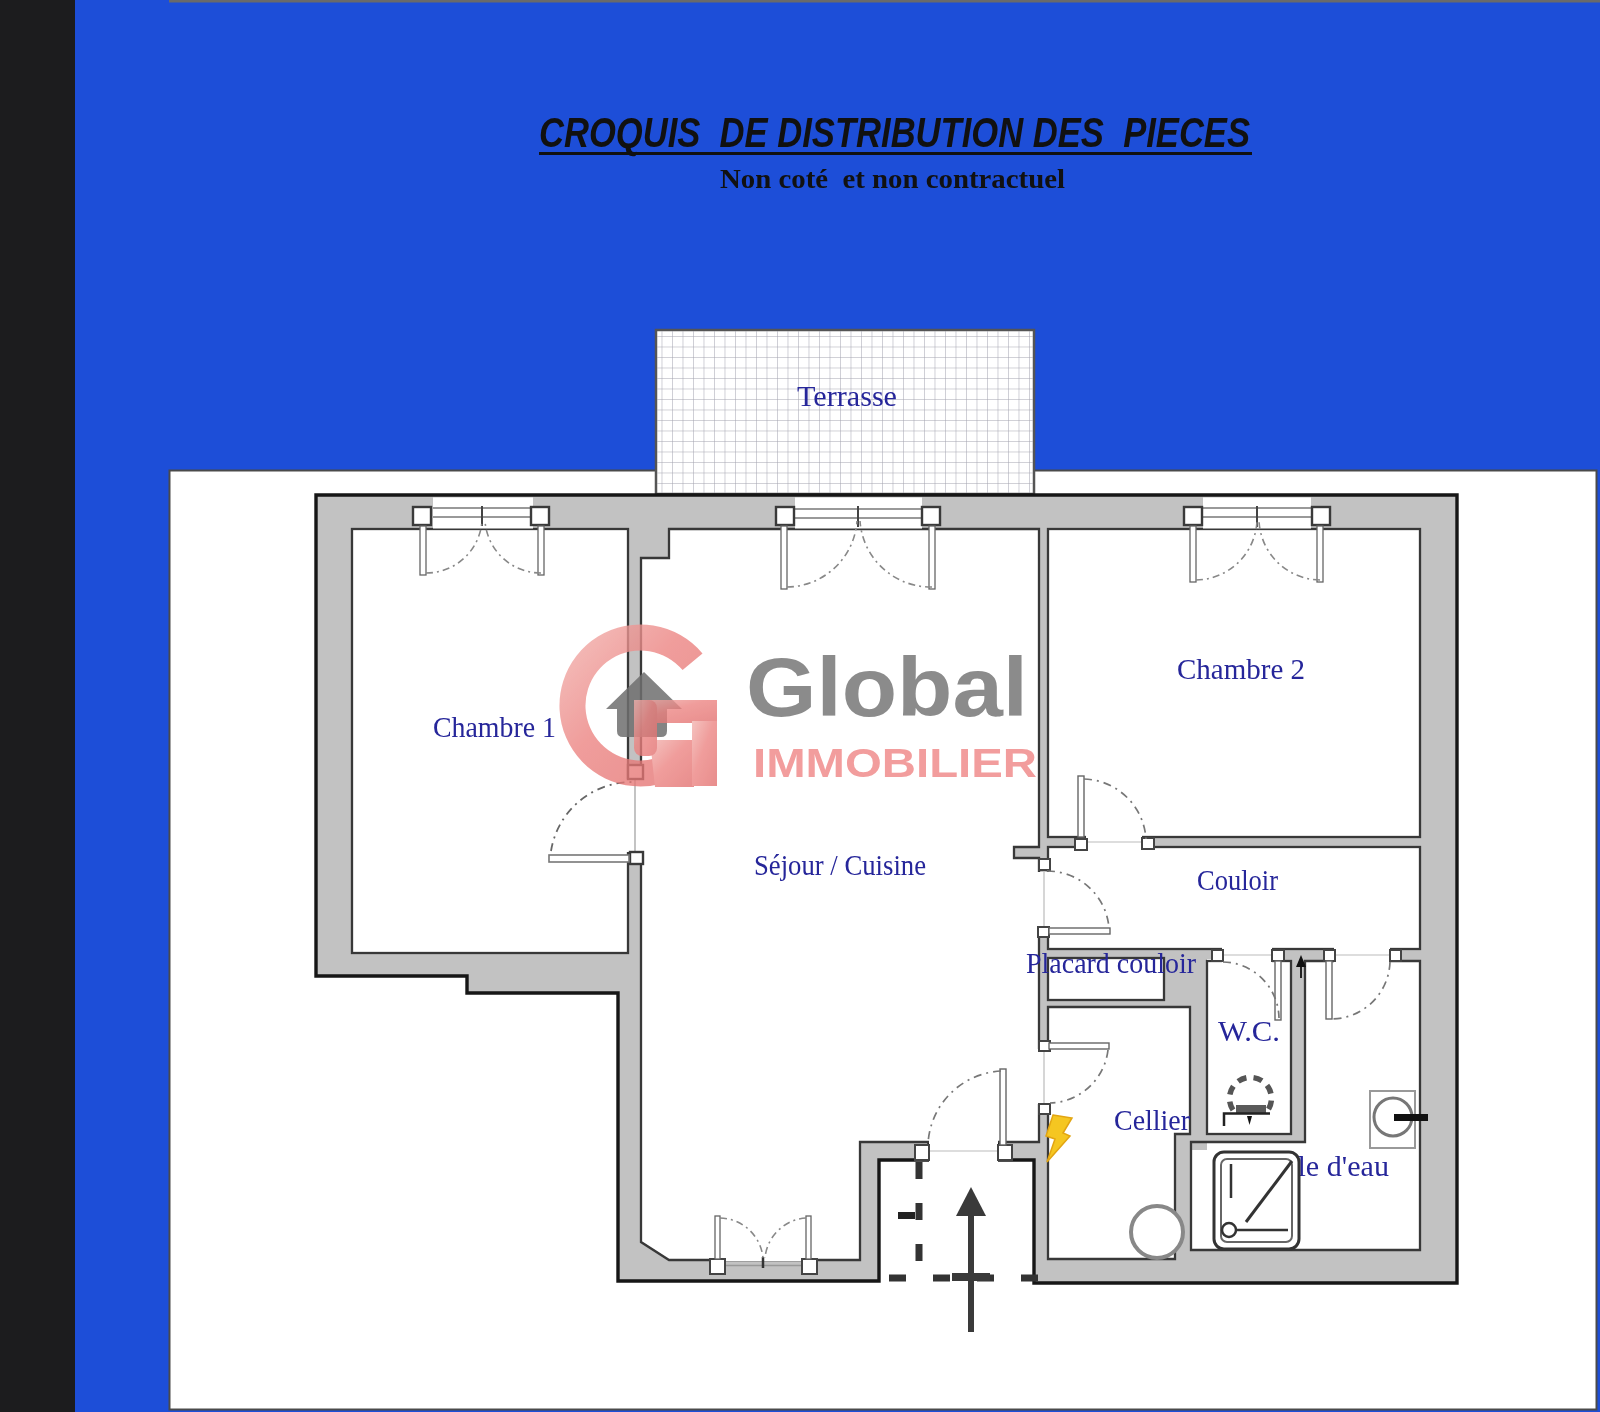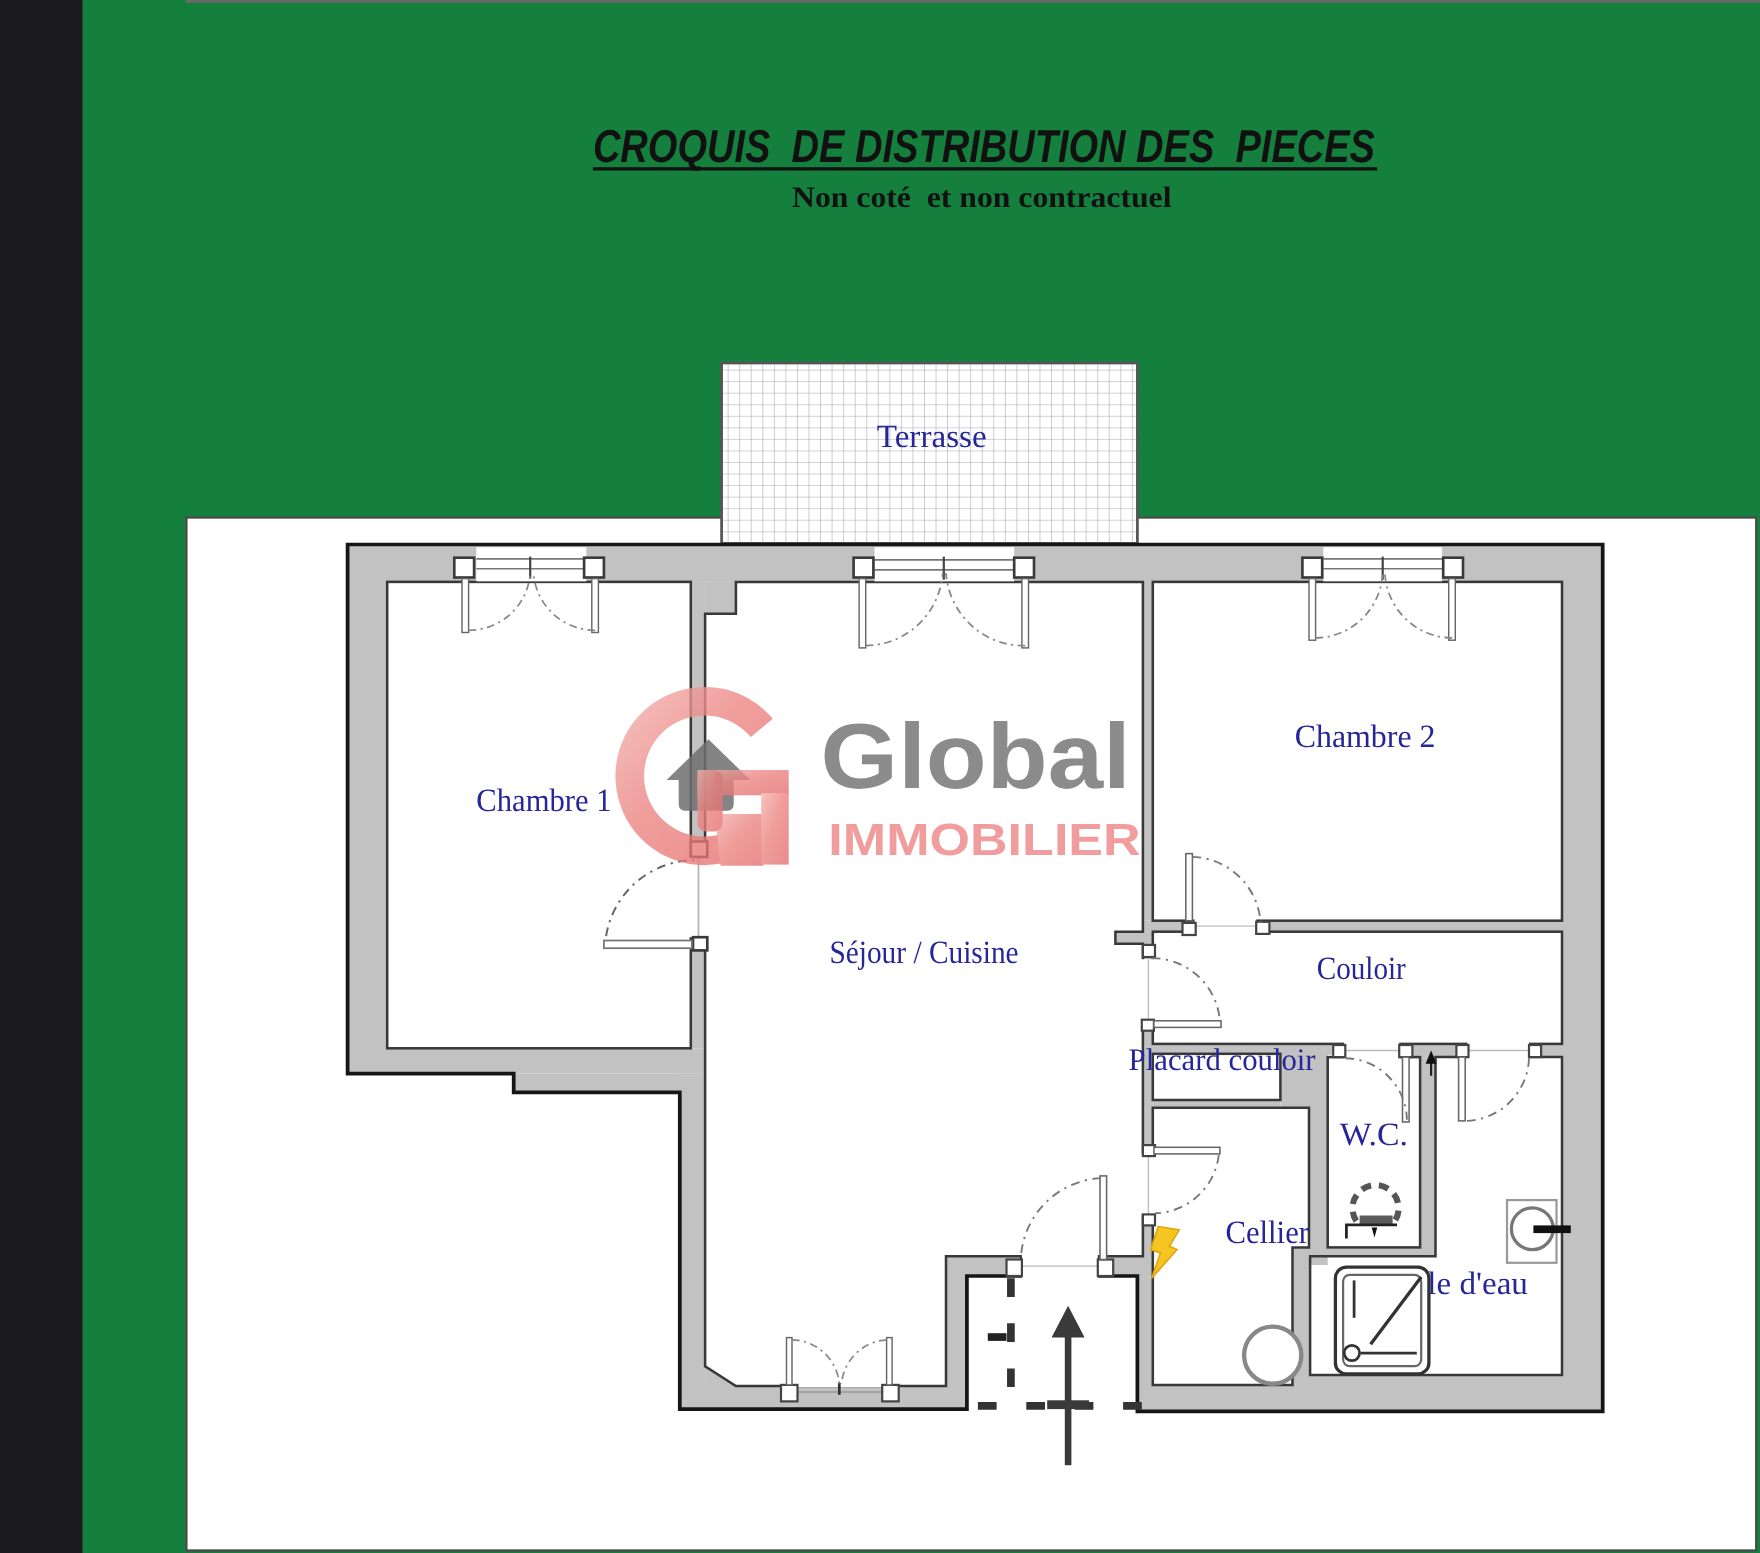--- a/index.html
+++ b/index.html
@@ -1,16 +1,16 @@
 <!DOCTYPE html>
 <html><head>
 <meta charset="utf-8">
 <style>
   html,body{margin:0;padding:0;background:#ffffff;}
-  #page{position:relative;width:1600px;height:1412px;overflow:hidden;background:#15803d;}
+  #page{position:relative;width:1600px;height:1412px;overflow:hidden;background:#1d4ed8;}
   svg{position:absolute;top:0;left:0;}
   text{font-family:"Liberation Serif", serif;}
   .sans{font-family:"Liberation Sans", sans-serif !important;}
 </style>
 </head>
 <body>
 <div id="page">
 <svg width="1600" height="1412" viewBox="0 0 1600 1412">
 <defs>
   <pattern id="grid" width="10.5" height="10.5" patternUnits="userSpaceOnUse">

